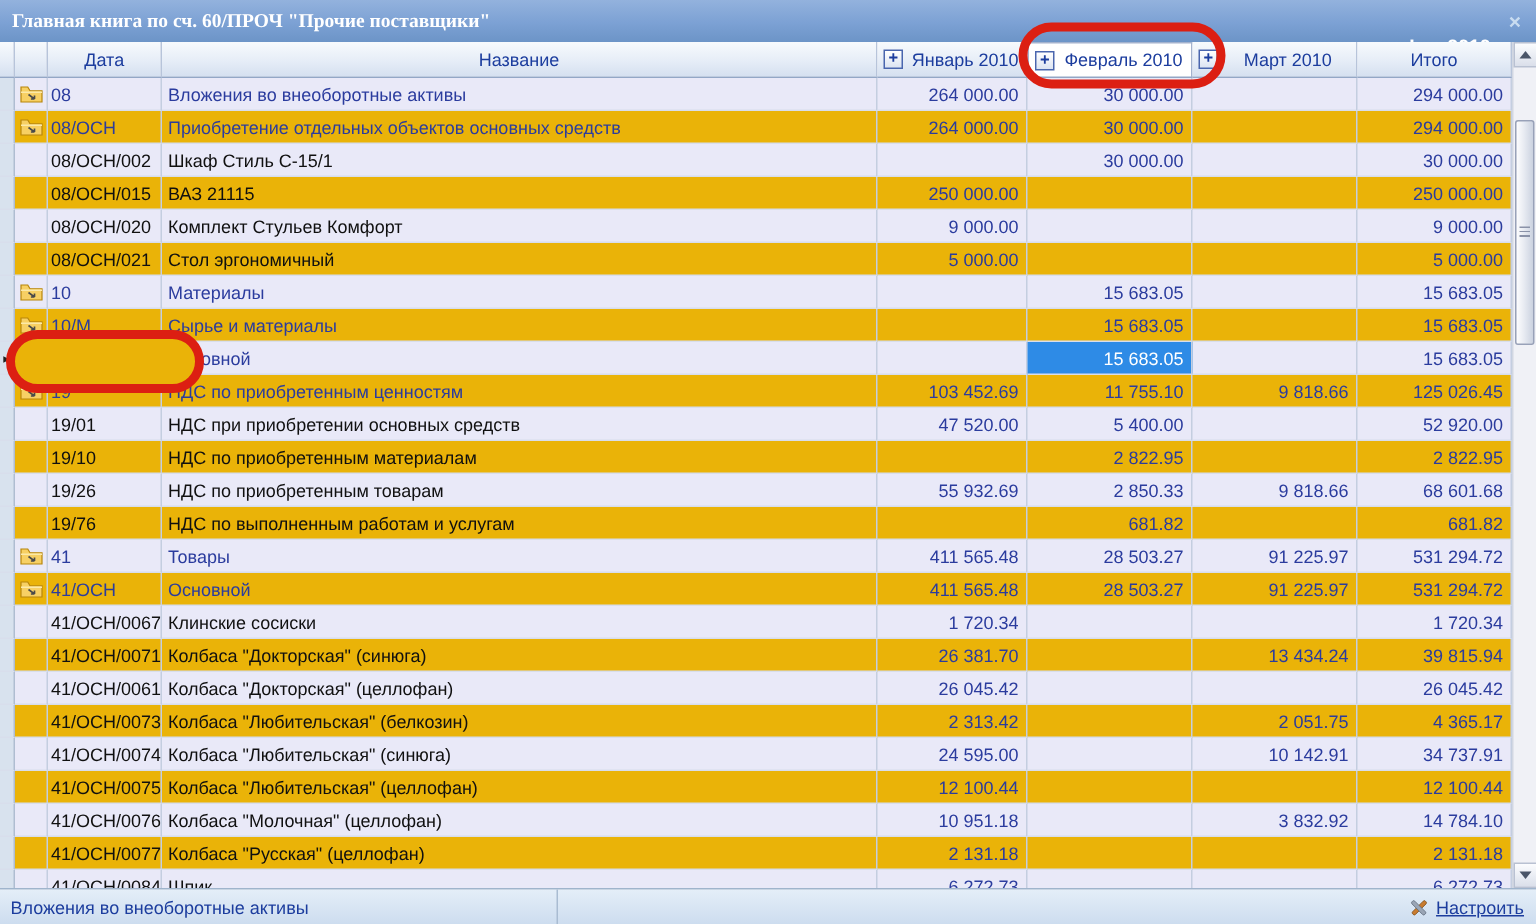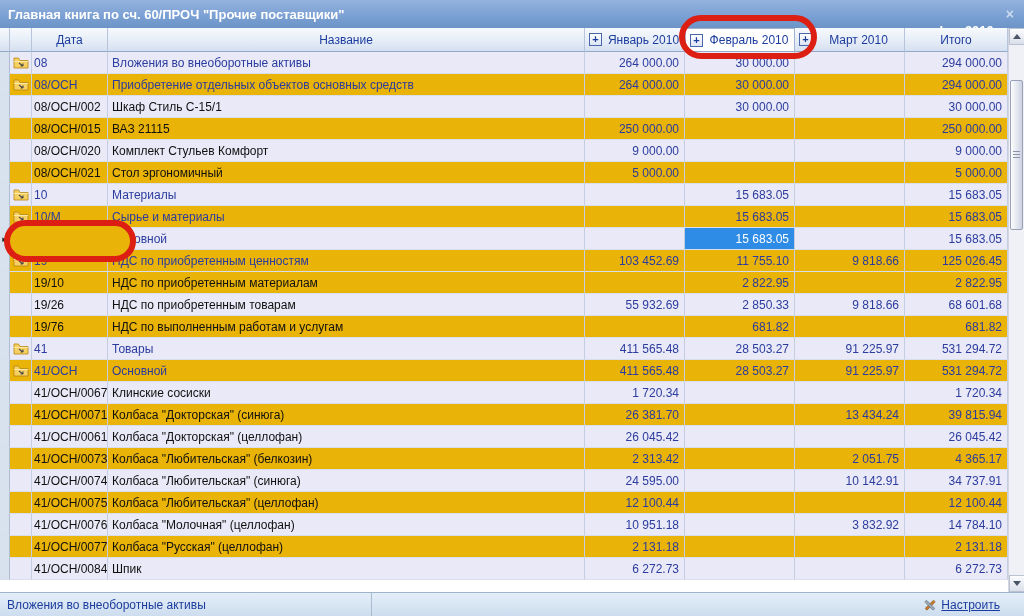--- a/index.html
+++ b/index.html
@@ -8,21 +8,21 @@
 
   .window { position:absolute; inset:0; width:1024px; height:616px; background:#fff; }
 
   
   .titlebar {
     position:absolute; top:0; left:0; width:1024px; height:28px;
     background:linear-gradient(180deg,#93B2DD 0%,#7CA1D4 55%,#6C94C7 100%);
     display:flex; align-items:center; padding:0 8px;
     color:#fff; font-size:13px; font-weight:bold;
   }
-  .titlebar .title { flex:1 1 auto; white-space:nowrap; overflow:hidden; }
+  .titlebar .title { flex:1 1 auto; white-space:nowrap; overflow:hidden;font-family:Liberation Serif, serif; }
   .titlebar .period { margin-right:10px;margin-top:32px; }
   .titlebar .close {
     color:#C9DCF0; font-size:14px; font-weight:bold; line-height:14px;
     padding:0 2px; cursor:default;
   }
 
   
   .hdr-row, .row {
     display:grid;
     grid-template-columns:10px 22px 76px 477px 100px 110px 110px 103px;
@@ -103,21 +103,21 @@
     position:absolute; left:0; bottom:0; width:1024px; height:24px;
     background:linear-gradient(180deg,#E4EEF8,#CDDDEF);
     border-top:1px solid #9FB4CC;
     display:flex; align-items:center; font-size:12px; color:#1C3D9E;
   }
   .status-panel {
     width:372px; height:100%; display:flex; align-items:center;
     padding-left:7px; border-right:1px solid #A9BCD2;
     white-space:nowrap; overflow:hidden;
   }
-  .status-right { margin-left:auto; display:flex; align-items:flex-end; padding-right:24px; gap:4px; }
+  .status-right { margin-left:auto; display:flex; align-items:flex-end; padding-right:8px; gap:4px; }
   .configure-link { color:#1C3D9E; text-decoration:underline; cursor:pointer; }
   .tools-icon { width:14px; height:14px; display:block; }
 
   
   .red-oval {
     position:absolute; border:6px solid #DC1F12; border-radius:22px;
     pointer-events:none; z-index:50;
   }
   .red-oval.feb { left:679px; top:15px; width:138px; height:44px; }
   .red-oval.row { left:4px; top:220px; width:132px; height:42px; }
@@ -325,20 +325,36 @@
         </svg>
       </div>
       <div class="cell c-date">19</div>
       <div class="cell c-name">НДС по приобретенным ценностям</div>
       <div class="cell c-num c-jan">103 452.69</div>
       <div class="cell c-num c-feb">11 755.10</div>
       <div class="cell c-num c-mar">9 818.66</div>
       <div class="cell c-num c-total">125 026.45</div>
     </div>
 
+    <div class="row alt">
+      <div class="cell c-marker"></div>
+      <div class="cell c-icon">
+        <svg class="folder-glyph" viewBox="0 0 16 13" xmlns="http://www.w3.org/2000/svg" style="visibility: hidden;">
+          <path d="M1 3 L1 12 L15 12 L15 4.5 L7 4.5 L5.5 2 L1 2 Z" fill="#F7D064" stroke="#B8860B" stroke-width="0.8"></path>
+          <path d="M1 5.5 L15 5.5" stroke="#FCE9A8" stroke-width="1"></path>
+          <path d="M6 7 L10 10 M10 10 L10 7.6 M10 10 L7.6 10" stroke="#4A4A4A" stroke-width="1.1" fill="none"></path>
+        </svg>
+      </div>
+      <div class="cell c-date">19/01</div>
+      <div class="cell c-name">НДС при приобретении основных средств</div>
+      <div class="cell c-num c-jan">47 520.00</div>
+      <div class="cell c-num c-feb">5 400.00</div>
+      <div class="cell c-num c-mar"></div>
+      <div class="cell c-num c-total">52 920.00</div>
+    </div>
 
     <div class="row">
       <div class="cell c-marker"></div>
       <div class="cell c-icon">
         <svg class="folder-glyph" viewBox="0 0 16 13" xmlns="http://www.w3.org/2000/svg" style="visibility: hidden;">
           <path d="M1 3 L1 12 L15 12 L15 4.5 L7 4.5 L5.5 2 L1 2 Z" fill="#F7D064" stroke="#B8860B" stroke-width="0.8"></path>
           <path d="M1 5.5 L15 5.5" stroke="#FCE9A8" stroke-width="1"></path>
           <path d="M6 7 L10 10 M10 10 L10 7.6 M10 10 L7.6 10" stroke="#4A4A4A" stroke-width="1.1" fill="none"></path>
         </svg>
       </div>

